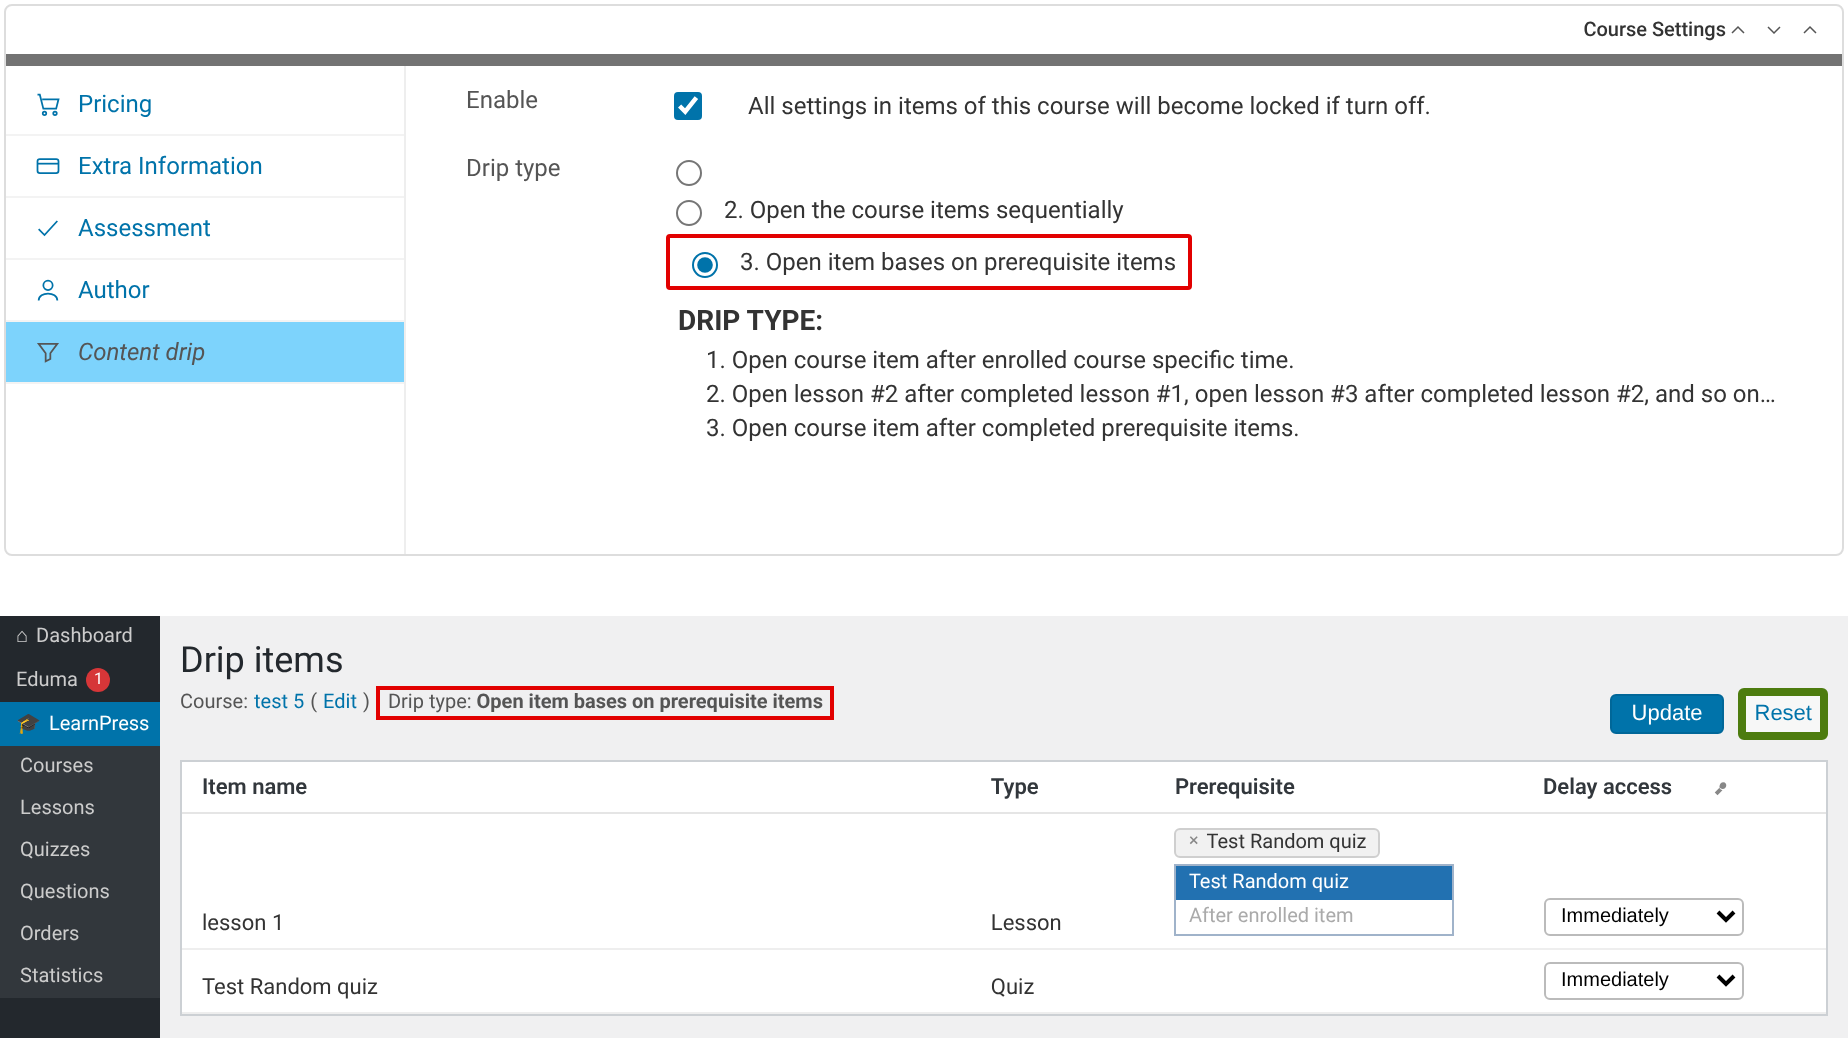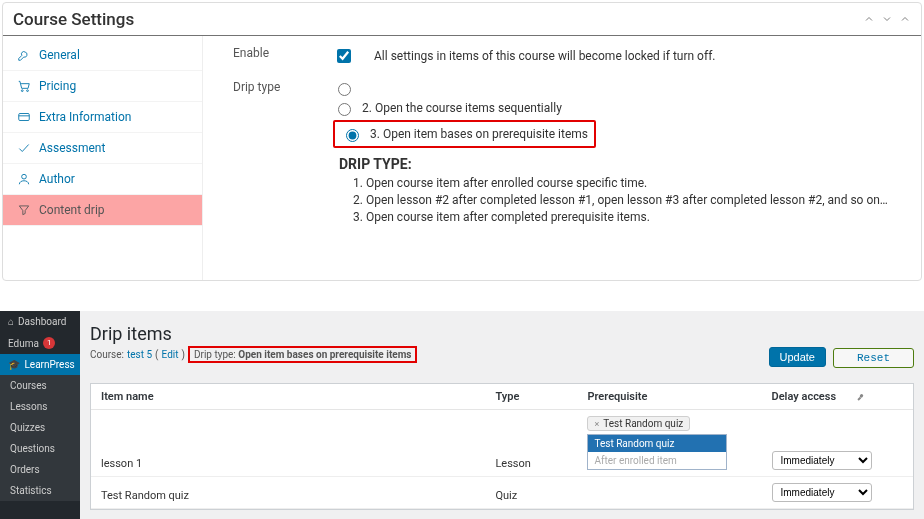--- a/index.html
+++ b/index.html
@@ -13,24 +13,24 @@
   
   .panel {
     border: 1px solid #ddd;
     border-radius: 4px;
     margin: 2px;
     background: #fff;
   }
   .panel-head {
     display: flex;
     align-items: center;
-    justify-content: space-between;
+    justify-content: flex-end;
     padding: 6px 10px 6px 10px;
-    border-bottom: 1px solid #737373;
-    font-size: 17px;
+    border-bottom: 6px solid #737373;
+    font-size: 10px;
     font-weight: 500;
   }
   .panel-head .icons { color:#666; font-size:12px; letter-spacing:4px; display:flex; gap:6px;}
   .panel-head .icons svg { width:12px; height:12px; stroke:#555; stroke-width:1.5; fill:none; cursor:pointer;}
   .body-flex {
     display:flex;
   }
   .sidebar {
     width: 200px;
     border-right:1px solid #eee;
@@ -39,21 +39,21 @@
   .side-item {
     display:flex;
     align-items:center;
     gap:8px;
     padding:8px 14px;
     color:#0073aa;
     cursor:pointer;
     font-size:12px;
     border-bottom:1px solid #f3f3f3;
   }
-  .side-item.active { background:#fca5a5; color:#555;}
+  .side-item.active { background:#7dd3fc; color:#555;font-style:italic;}
   .side-item.active .side-label{color:#555;}
   .side-icon { width:14px; height:14px; display:inline-flex; }
   .side-icon svg { width:100%; height:100%; stroke:#0073aa; stroke-width:1.5; fill:none; }
   .side-item.active .side-icon svg { stroke:#555; }
   .content {
     flex:1;
     padding:10px 20px 30px 30px;
   }
   .row { display:flex; margin-bottom:14px; font-size:12px;}
   .row-label { width:100px; color:#555; }
@@ -124,22 +124,22 @@
     border:2px solid #e20000;
     padding:1px 4px;
     display:inline-block;
   }
   .btnrow { position:absolute; right:10px; top:36px;}
   .wp-btn-primary {
     background:#0073aa;color:#fff;border:1px solid #006799;
     padding:3px 10px; font-size:11px;border-radius:3px;cursor:pointer;
   }
   .wp-btn {
-    background:#f7f7f7;color:#0073aa;border:1px solid #4d7c0f;
-    padding:3px 23px; font-size:11px;border-radius:3px;cursor:pointer;margin-left:4px;font-family:Liberation Mono, monospace;
+    background:#f7f7f7;color:#0073aa;border:4px solid #4d7c0f;
+    padding:3px 4px; font-size:11px;border-radius:3px;cursor:pointer;margin-left:4px;
   }
 
   .tbl { background:#fff; border:1px solid #ccd0d4; margin-top:20px;}
   .thead, .tfoot {
     display:flex; font-weight:600; font-size:11px; color:#32373c;
     padding:6px 10px; border-bottom:1px solid #e5e5e5;
   }
   .col-name{flex:3;}
   .col-type{flex:.7;}
   .col-pre{flex:1.4;}
@@ -183,28 +183,20 @@
       <svg viewBox="0 0 24 24">
           <polyline points="18 15 12 9 6 15"></polyline>
         </svg>
     </span>
   </div>
   <div class="body-flex">
     <div class="sidebar">
       <div class="side-item">
         <span class="side-icon">
             <svg viewBox="0 0 24 24">
-              <path d="M14 7a4 4 0 0 0-5.6 5.6L3 18v3h3l5.4-5.4A4 4 0 0 0 14 7z"></path>
-            </svg>
-          </span>
-        <span class="side-label">General</span>
-      </div>
-      <div class="side-item">
-        <span class="side-icon">
-            <svg viewBox="0 0 24 24">
               <circle cx="9" cy="20" r="1.5"></circle>
               <circle cx="18" cy="20" r="1.5"></circle>
               <path d="M3 4h2l3 12h11l2-8H7"></path>
             </svg>
           </span>
         <span class="side-label">Pricing</span>
       </div>
       <div class="side-item">
         <span class="side-icon">
             <svg viewBox="0 0 24 24">

